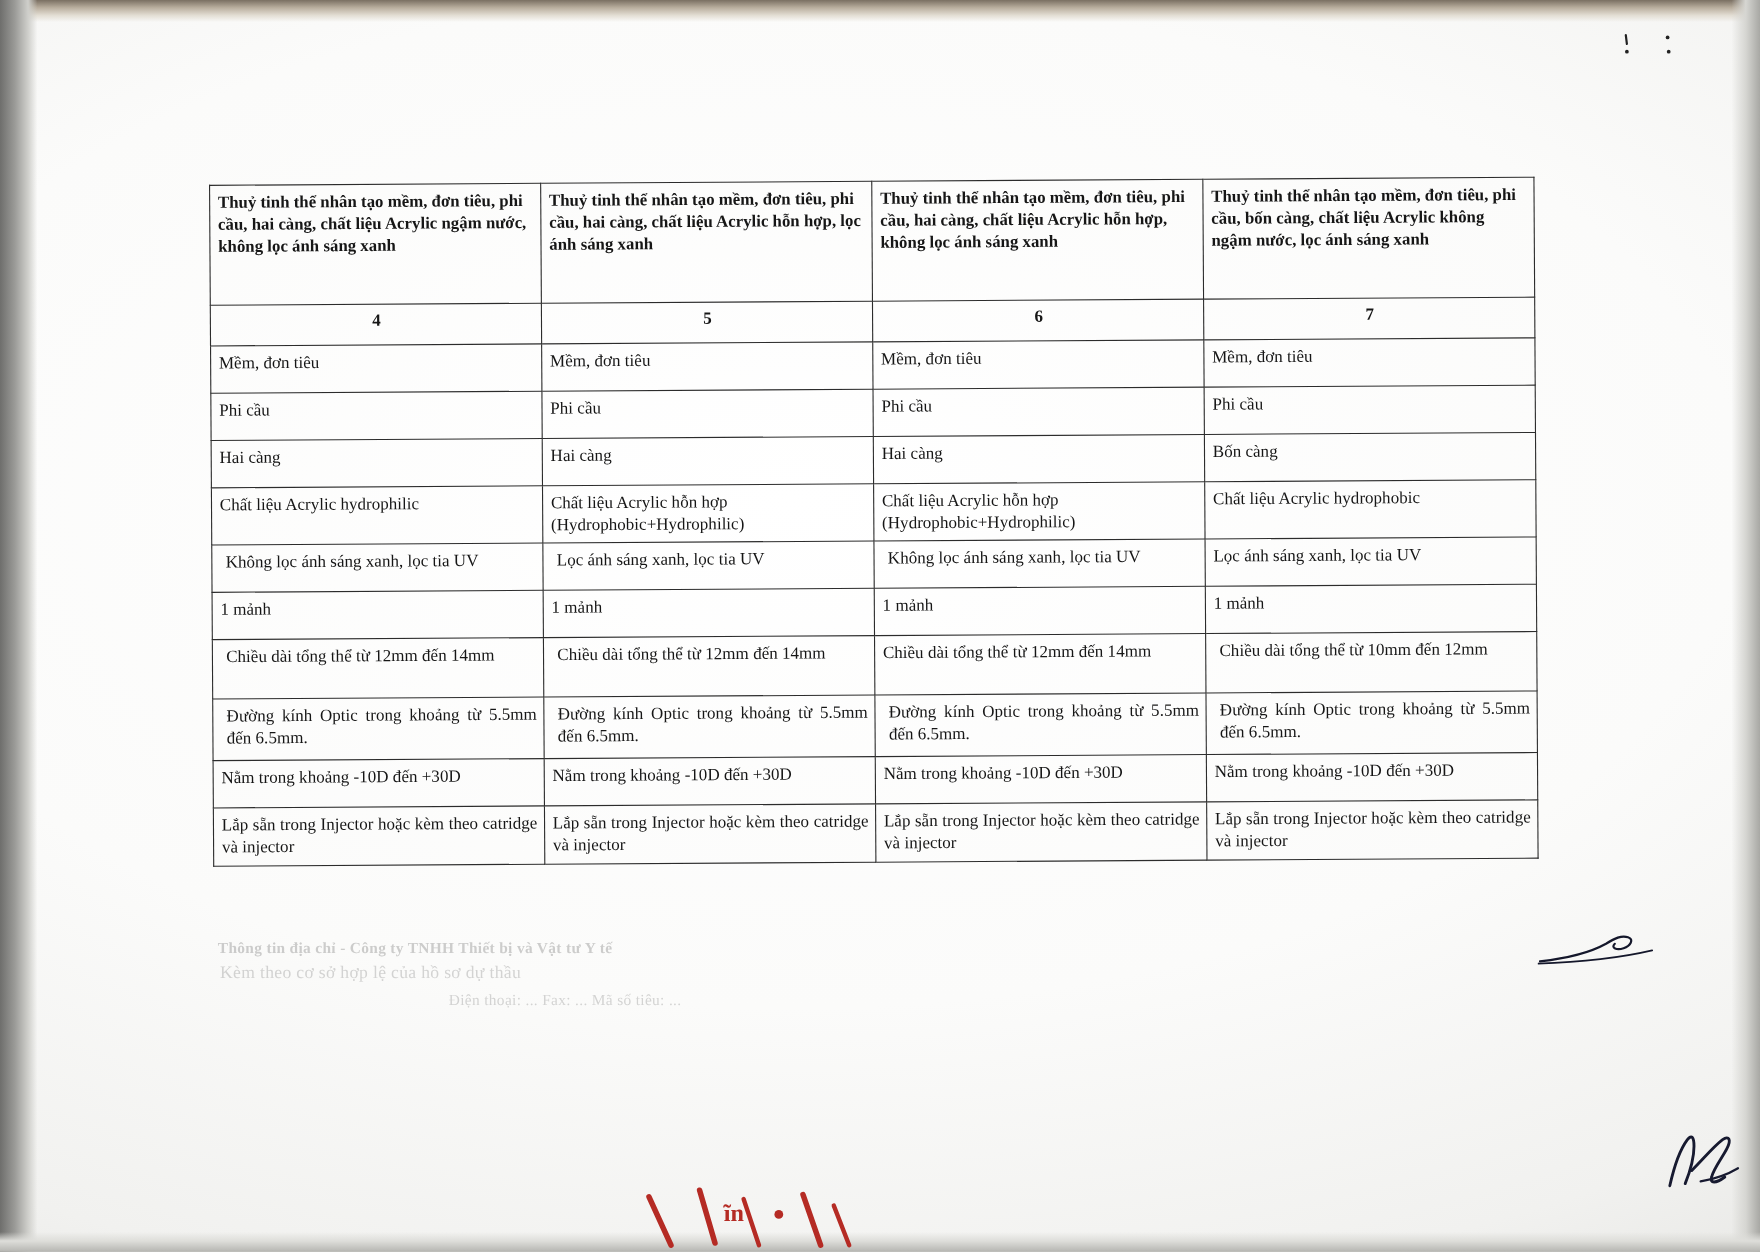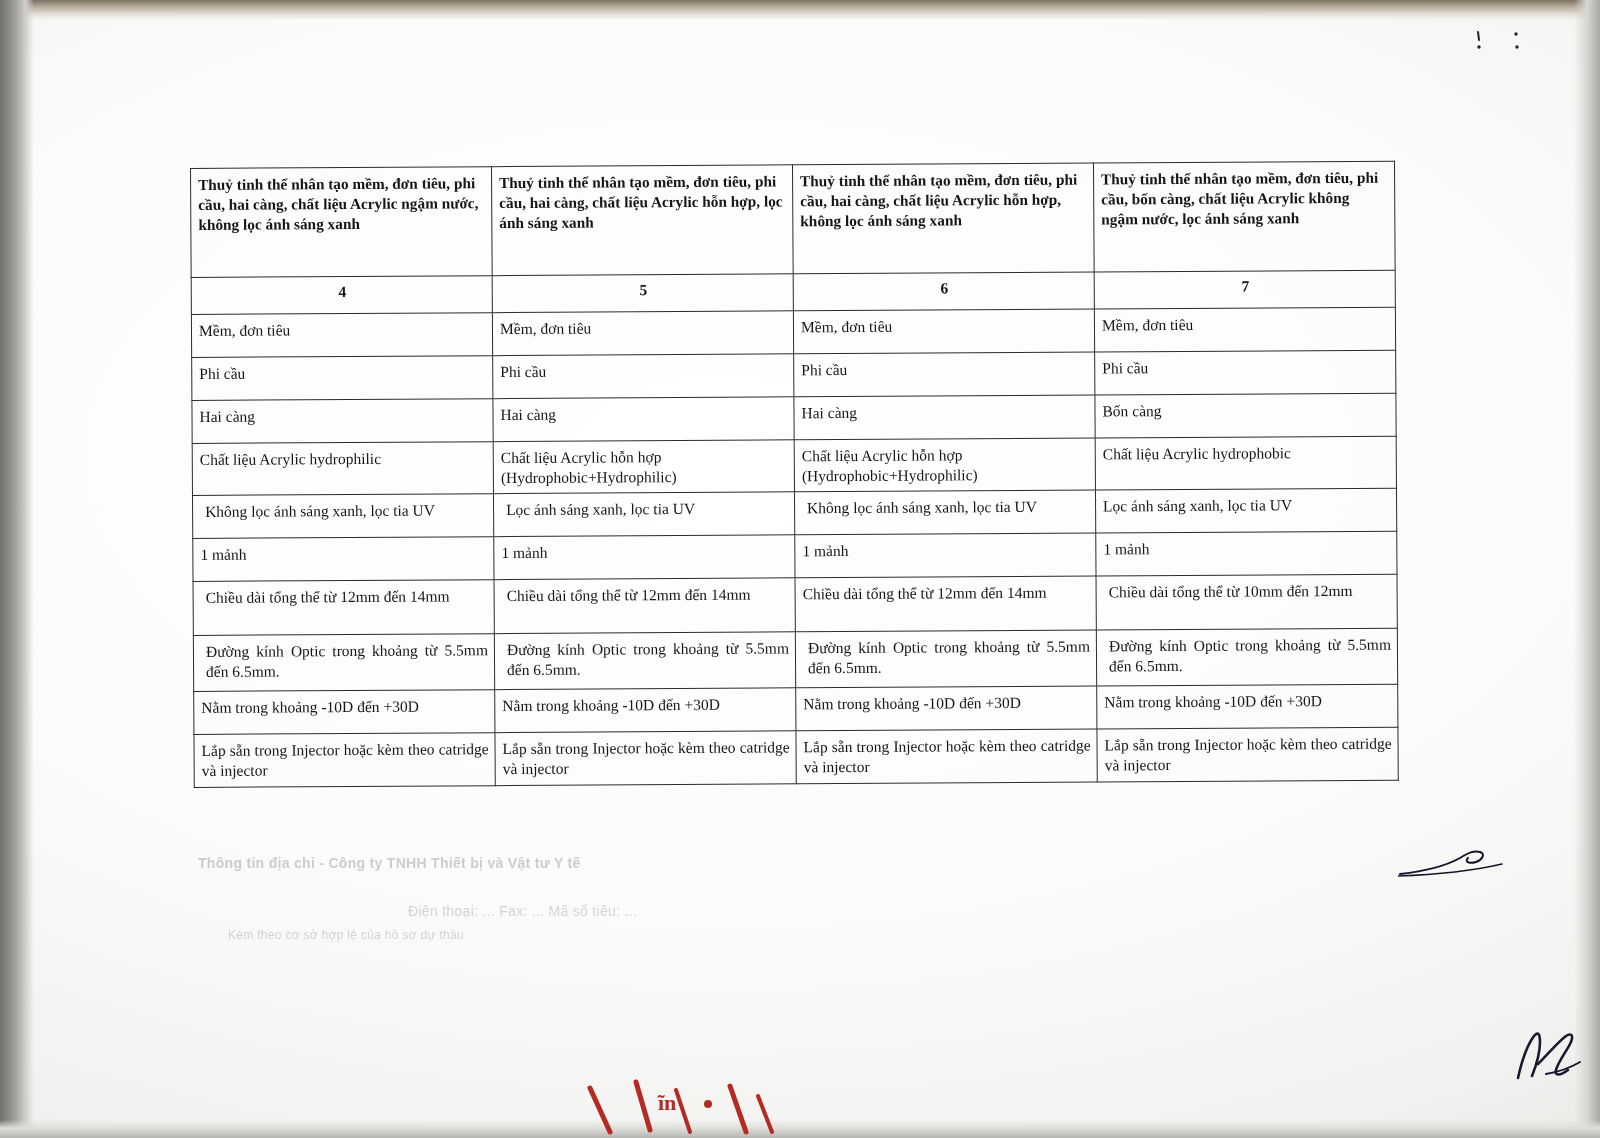--- a/index.html
+++ b/index.html
@@ -89,21 +89,21 @@
     text-justify: inter-word;
   }
   .indent {
     padding-left: 12px !important;
   }
 
   
   .ghost {
     position: absolute;
     color: rgba(120, 120, 120, 0.30);
-    font-family: Liberation Sans, sans-serif;
+    font-family: Liberation Serif, serif;
     font-size: 14px;
     letter-spacing: .3px;
     white-space: nowrap;
     pointer-events: none;
   }
   .ghost-bold { font-weight: bold; color: rgba(110,110,110,0.33); }
 
   
   #signature-line {
     position: absolute;
@@ -143,21 +143,21 @@
 
 <div id="page-photo">
 
   <div id="paper-edge-top"></div>
   <div id="paper-edge-left"></div>
   <div id="paper-edge-right"></div>
   <div id="paper-edge-bottom"></div>
 
   <div class="ghost ghost-bold" style="left:198px; top:855px;">Thông tin địa chỉ - Công ty TNHH Thiết bị và Vật tư Y tế</div>
   <div class="ghost" style="left:408px; top:903px;">Điện thoại: ... Fax: ... Mã số tiêu: ...</div>
-  <div class="ghost" style="left:200px; top:928px; font-size:12px;margin-left:28px;">Kèm theo cơ sở hợp lệ của hồ sơ dự thầu</div>
+  <div class="ghost" style="left:200px; top:876px; font-size:16px;">Kèm theo cơ sở hợp lệ của hồ sơ dự thầu</div>
   <div class="ghost" style="left:360px; top:410px; font-size:13px;">&nbsp;</div>
 
   <table id="spec-table">
     <colgroup>
       <col style="width:25%">
       <col style="width:25%">
       <col style="width:25%">
       <col style="width:25%">
     </colgroup>
     <tbody>

